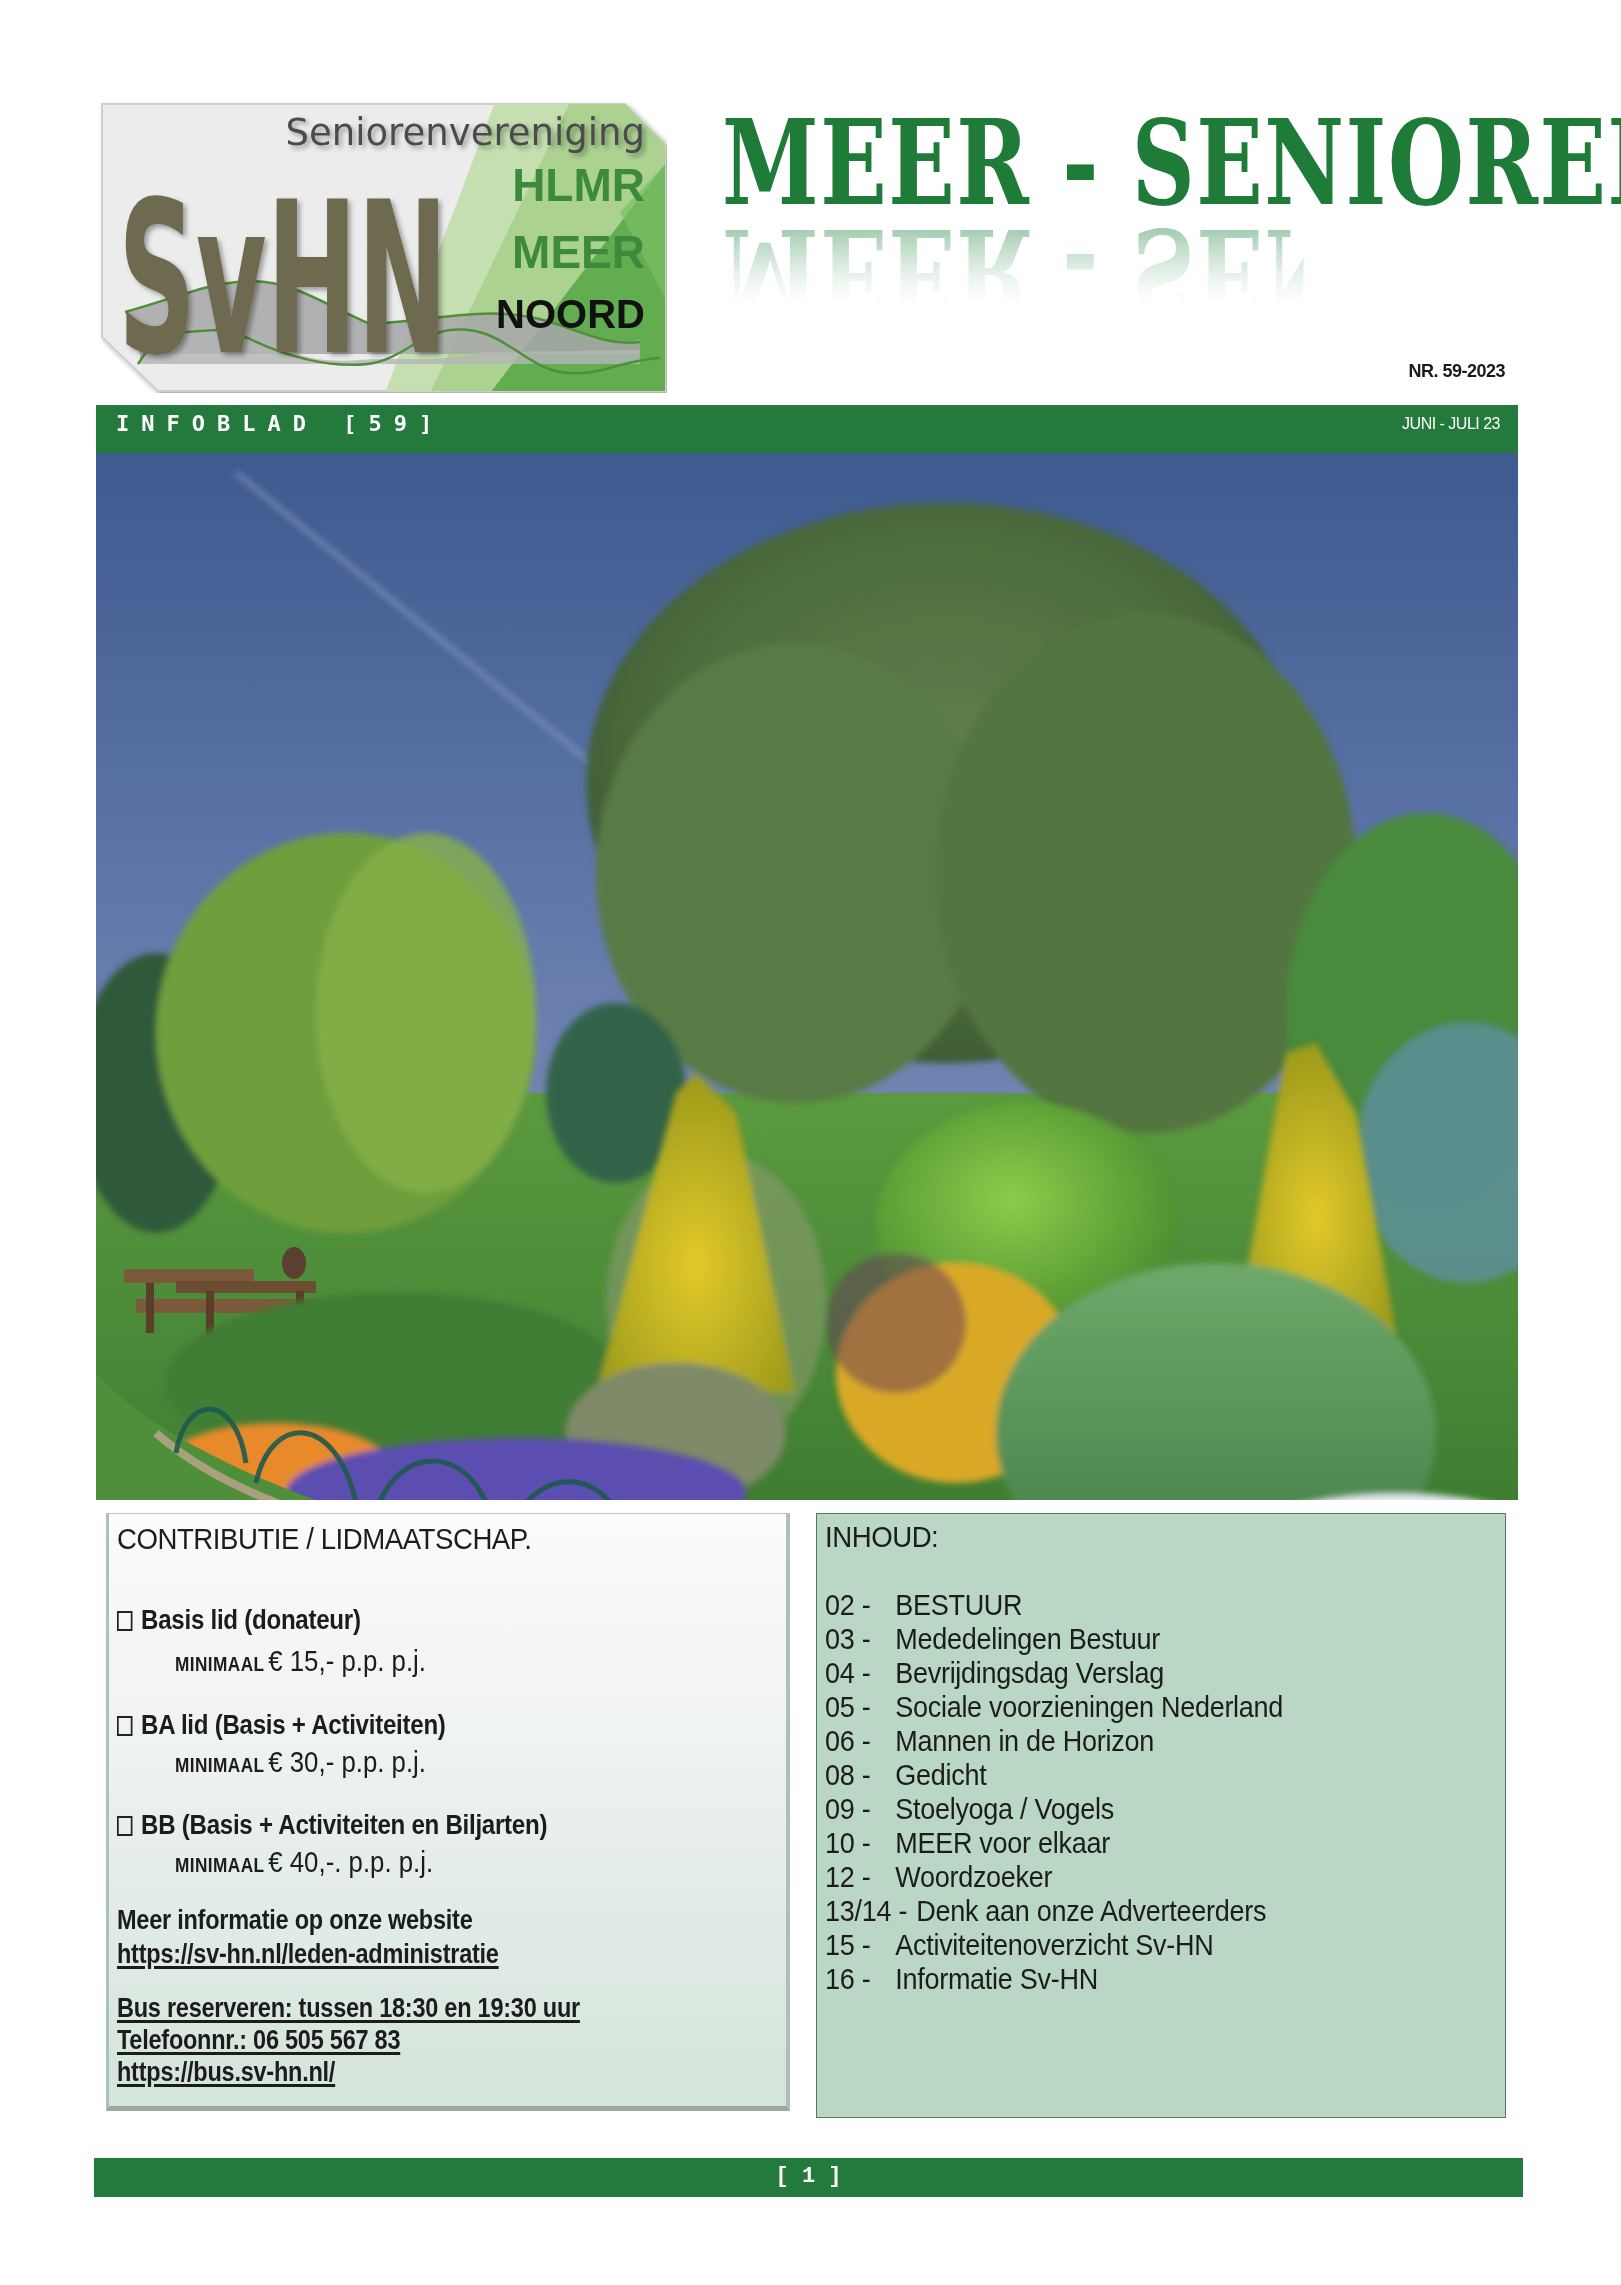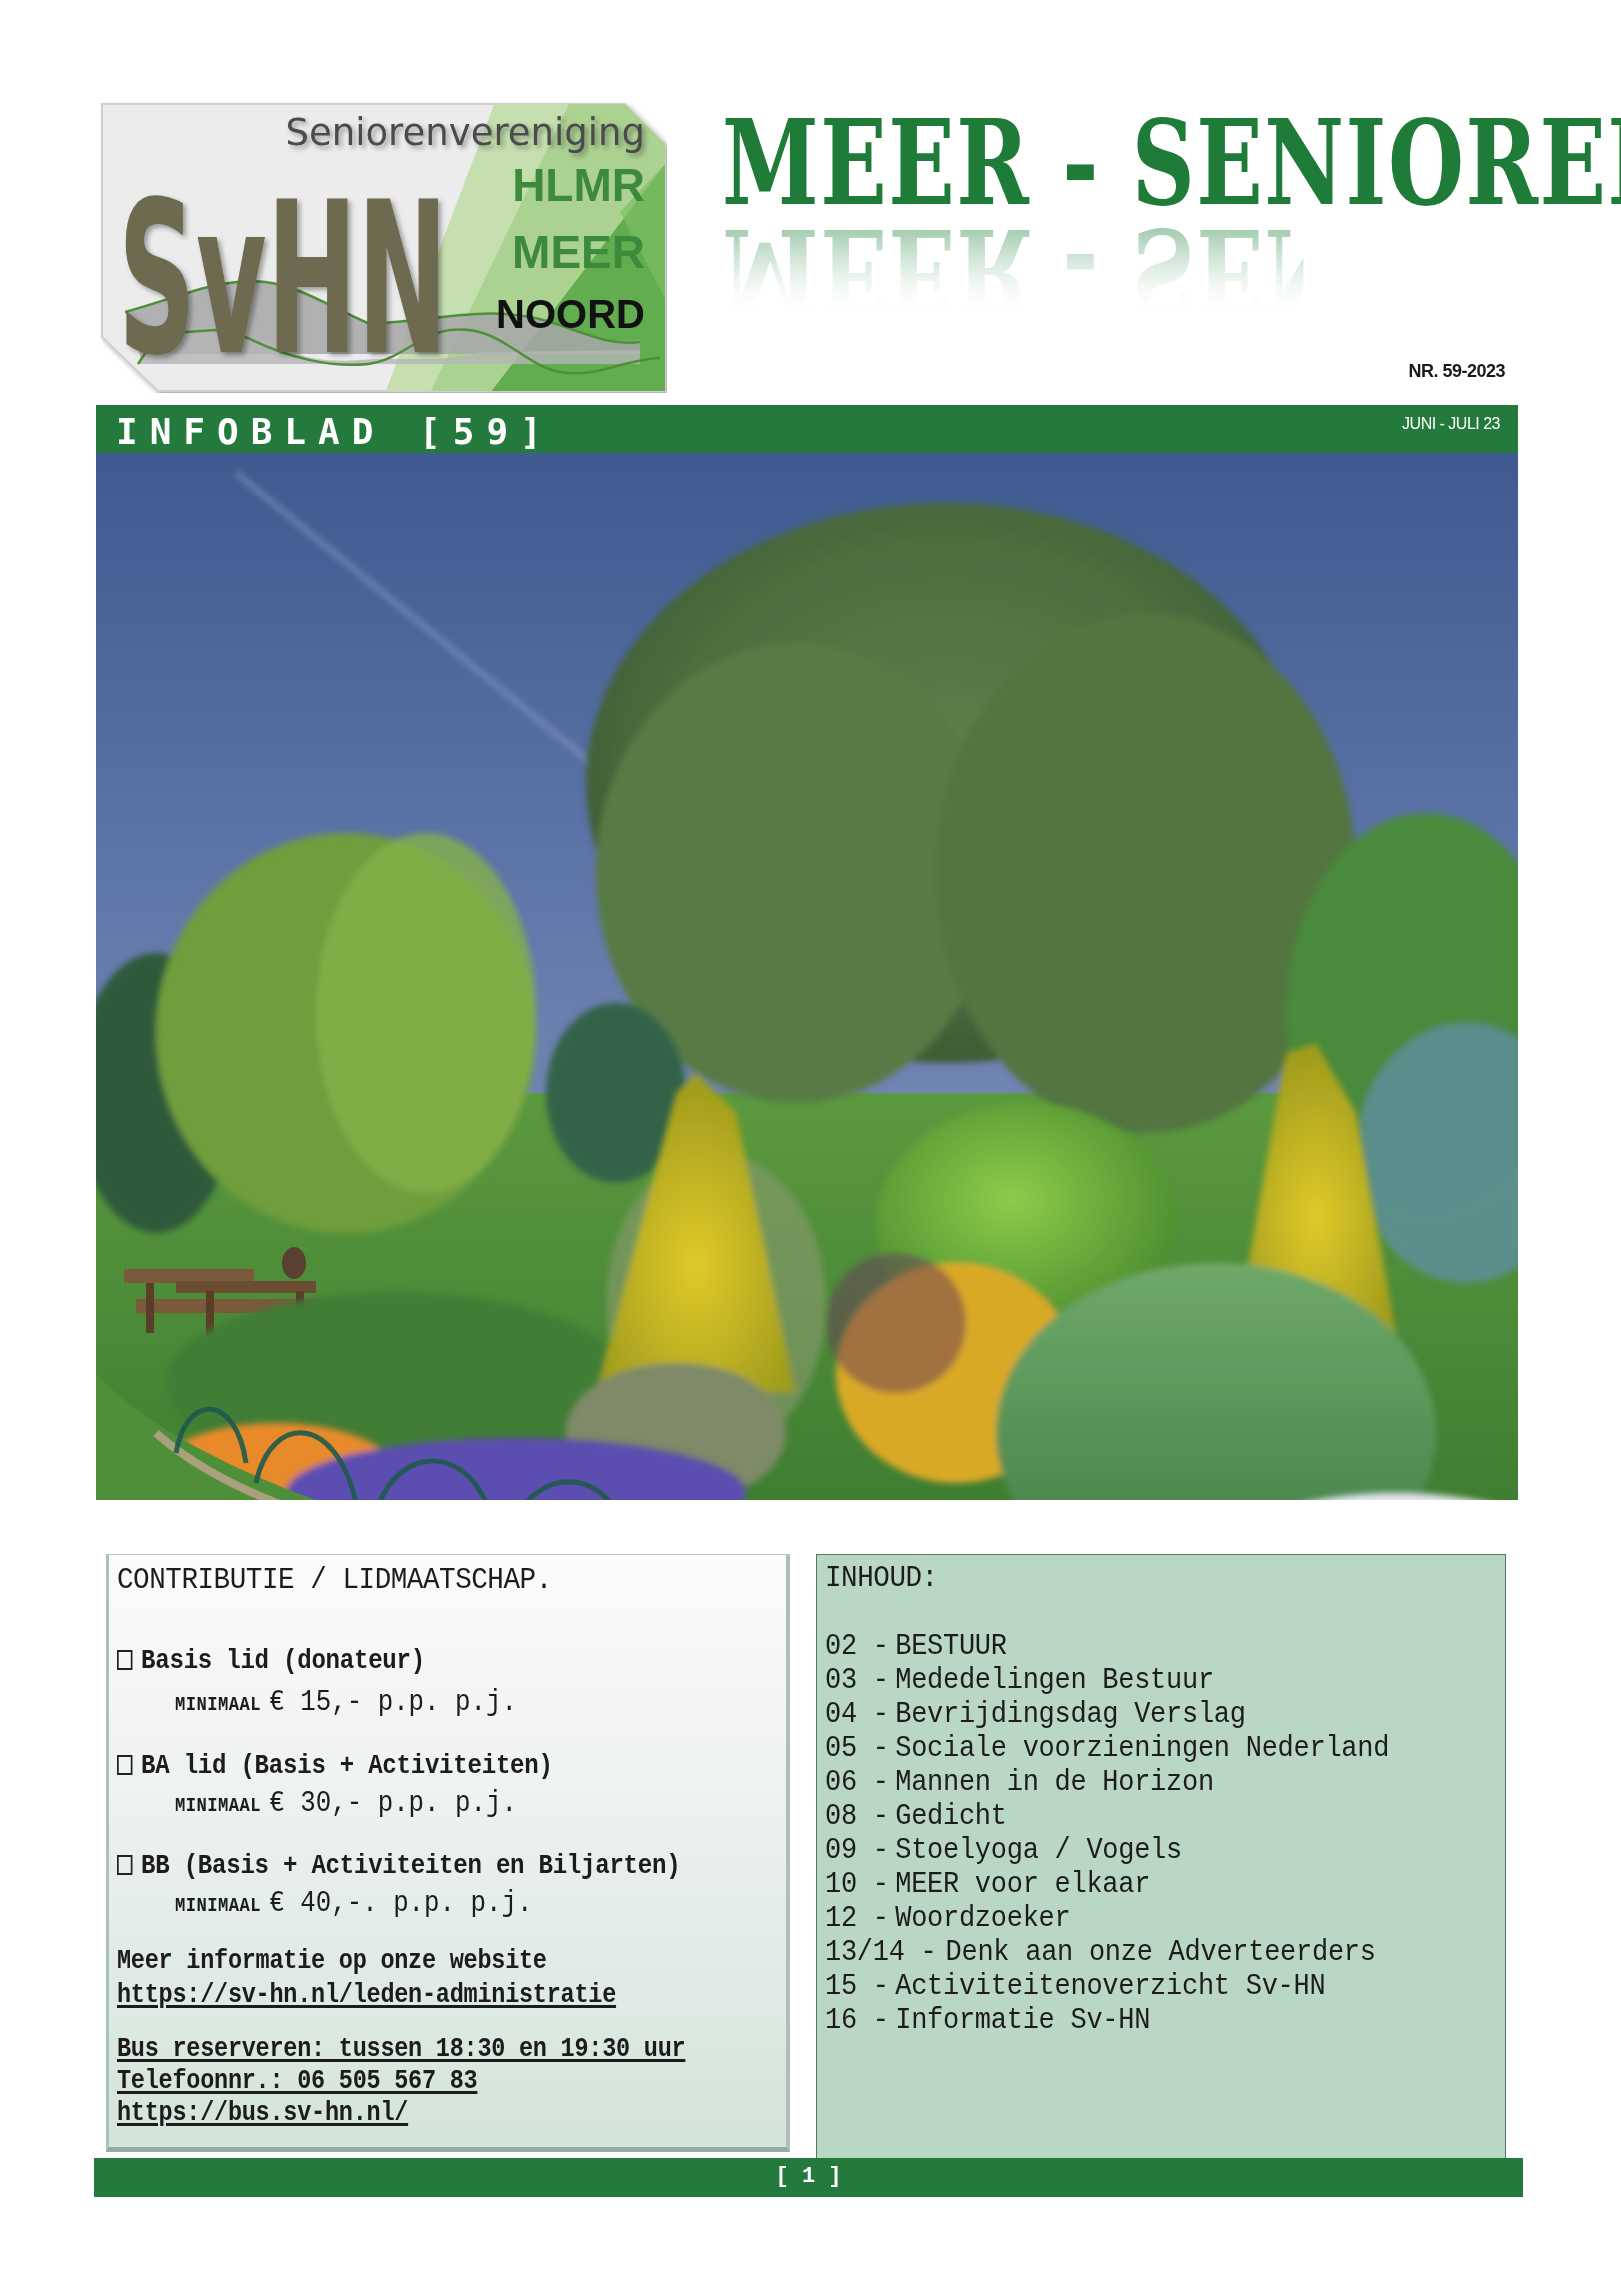--- a/index.html
+++ b/index.html
@@ -37,33 +37,33 @@
   #issue-nr {
     left: 1300px; top: 361px; width: 205px; text-align: right;
     font-family: "Liberation Sans", sans-serif; font-weight: bold; font-size: 18px;
     color: #1a1a1a; letter-spacing: -0.5px;
   }
 
   
   #band { left: 96px; top: 405px; width: 1422px; height: 48px; background: #237a3c; }
   #band-left {
     left: 20px; top: 6px; font-family: "DejaVu Sans Mono", monospace; font-weight: bold;
-    font-size: 36px; color: #ffffff; letter-spacing: 12px; white-space: nowrap;
+    font-size: 22px; color: #ffffff; letter-spacing: 12px; white-space: nowrap;
   }
   #band-right {
     right: 18px; top: 10px; font-family: "Liberation Sans", sans-serif; font-weight: normal;
     font-size: 16px; color: #ffffff; white-space: nowrap; letter-spacing: -0.5px;
   }
 
   
   #photo { left: 96px; top: 453px; width: 1422px; height: 1047px; overflow: hidden; }
   #photo svg { display: block; width: 100%; height: 100%; }
 
   
-  .box { font-family: Liberation Mono, monospace; color: #1c1c1c; margin-top: 41px; }
+  .box { font-family: Liberation Sans, sans-serif; color: #1c1c1c; }
   #box-left {
     left: 106px; top: 1513px; width: 684px; height: 598px;
     background: linear-gradient(to bottom, #fbfbfb 0%, #eef2f0 40%, #d3e4da 100%);
     border: 1px solid #bcc8c2; border-left: 3px solid #a9c3b6; border-right: 4px solid #aebfb7; border-bottom: 5px solid #9aa8a2;
     box-sizing: border-box;
   }
   #box-right {
     left: 816px; top: 1513px; width: 690px; height: 605px;
     background: #b9d7c4; border: 1px solid #4d7d5c; box-sizing: border-box;
   }

